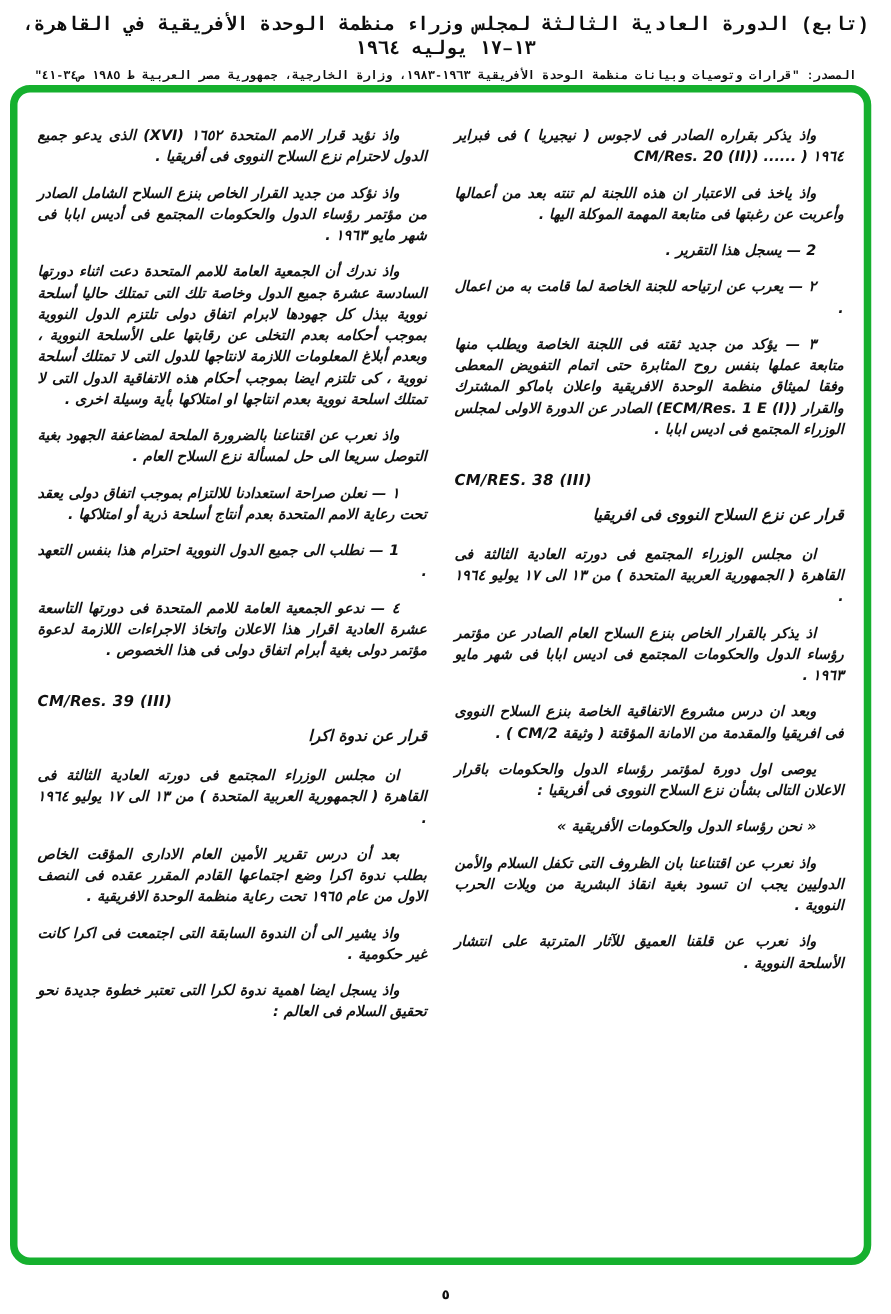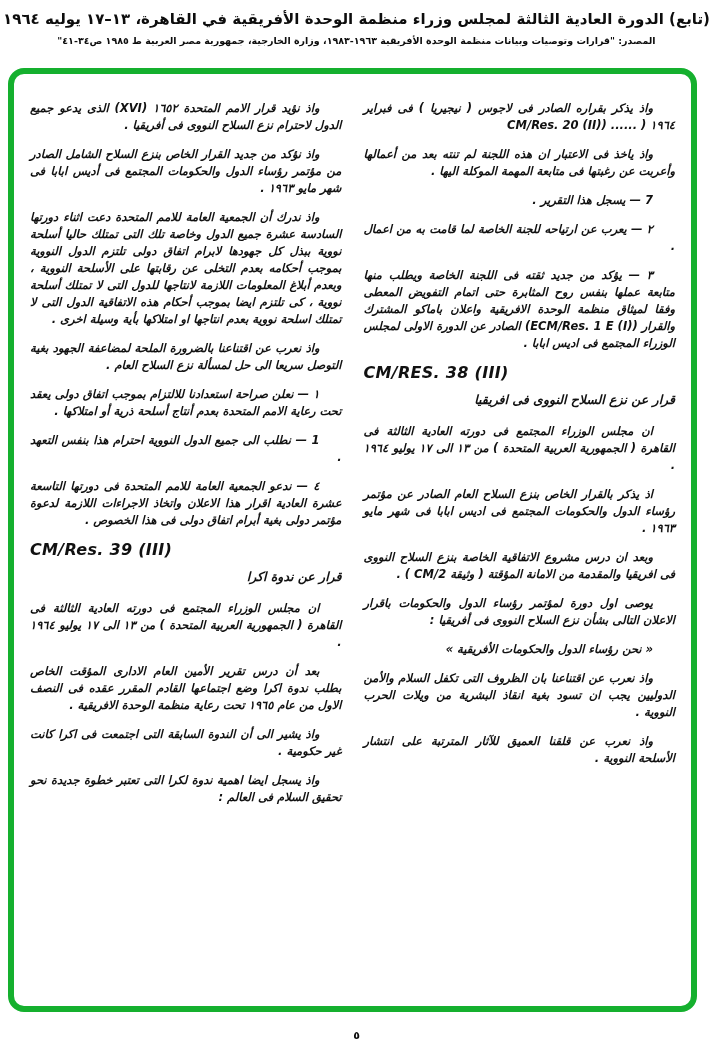--- a/index.html
+++ b/index.html
@@ -3,21 +3,21 @@
 <meta charset="utf-8">
 <style>
   html,body { margin:0; padding:0; }
   body {
     width:713px; height:1051px;
     background:#ffffff;
     font-family:"DejaVu Sans", sans-serif;
     position:relative; overflow:hidden;
     color:#0d0d0d;
   }
-  .header { text-align:center; padding-top:10px; direction:rtl; }
+  .header { text-align:center; padding-top:10px; direction:rtl;font-family:Liberation Mono, monospace; }
   .header-title {
     font-size:15px; font-weight:bold; letter-spacing:0;
     direction:rtl;
   }
   .header-source {
     font-size:9.5px; font-weight:bold; margin-top:7px; direction:rtl;
   }
   .frame {
     position:absolute; left:8px; top:68px;
     width:689px; height:944px; box-sizing:border-box;
@@ -32,22 +32,22 @@
   }
   .col { flex:1; direction:rtl; min-width:0; }
   .block {
     font-size:11.5px; line-height:17px; font-weight:bold; color:#111;font-style:italic;
   }
   .para, .clause {
     text-align:justify; text-indent:22px; margin:0 0 12px 0;
     direction:rtl;
   }
   .code {
-    direction:ltr; text-align:left; margin:12px 0 10px 0;
-    font-size:16px; letter-spacing:0.3px;
+    direction:ltr; text-align:left; margin:24px 0 10px 0;
+    font-size:12px; letter-spacing:0.3px;
   }
   .title {
     text-align:right; text-indent:0; margin:6px 0 15px 0;
     font-size:12.5px;
   }
   .page-number {
     position:absolute; bottom:9px; left:0; right:0;
     text-align:center; font-size:11px; font-weight:bold;
   }
 </style>
@@ -57,21 +57,21 @@
 <div class="header">
   <div class="header-title">(تابع)  الدورة العادية الثالثة لمجلس وزراء منظمة الوحدة الأفريقية في القاهرة، ١٣–١٧ يوليه ١٩٦٤</div>
   <div class="header-source">المصدر: "قرارات وتوصيات وبيانات منظمة الوحدة الأفريقية ١٩٦٣-١٩٨٣، وزارة الخارجية، جمهورية مصر العربية ط ١٩٨٥ ص٣٤-٤١"</div>
 </div>
 
 <div class="frame">
   <div class="content">
     <div class="col">
         <div class="block para">واذ يذكر بقراره الصادر فى لاجوس ( نيجيريا ) فى فبراير ١٩٦٤ ( ...... (CM/Res. 20 (II)</div>
         <div class="block para">واذ ياخذ فى الاعتبار ان هذه اللجنة لم تنته بعد من أعمالها وأعربت عن رغبتها فى متابعة المهمة الموكلة اليها .</div>
-        <div class="block clause">7 — يسجل هذا التقرير .</div>
+        <div class="block clause">2 — يسجل هذا التقرير .</div>
         <div class="block clause">٢ — يعرب عن ارتياحه للجنة الخاصة لما قامت به من اعمال .</div>
         <div class="block clause">٣ — يؤكد من جديد ثقته فى اللجنة الخاصة ويطلب منها متابعة عملها بنفس روح المثابرة حتى اتمام التفويض المعطى وفقا لميثاق منظمة الوحدة الافريقية واعلان باماكو المشترك والقرار (ECM/Res. 1 E (I)) الصادر عن الدورة الاولى لمجلس الوزراء المجتمع فى اديس ابابا .</div>
         <div class="block code">CM/RES. 38 (III)</div>
         <div class="block title">قرار عن نزع السلاح النووى فى افريقيا</div>
         <div class="block para">ان مجلس الوزراء المجتمع فى دورته العادية الثالثة فى القاهرة ( الجمهورية العربية المتحدة ) من ١٣ الى ١٧ يوليو ١٩٦٤ .</div>
         <div class="block para">اذ يذكر بالقرار الخاص بنزع السلاح العام الصادر عن مؤتمر رؤساء الدول والحكومات المجتمع فى اديس ابابا فى شهر مايو ١٩٦٣ .</div>
         <div class="block para">وبعد ان درس مشروع الاتفاقية الخاصة بنزع السلاح النووى فى افريقيا والمقدمة من الامانة المؤقتة ( وثيقة CM/2 ) .</div>
         <div class="block para">يوصى اول دورة لمؤتمر رؤساء الدول والحكومات باقرار الاعلان التالى بشأن نزع السلاح النووى فى أفريقيا :</div>
         <div class="block para">« نحن رؤساء الدول والحكومات الأفريقية »</div>
         <div class="block para">واذ نعرب عن اقتناعنا بان الظروف التى تكفل السلام والأمن الدوليين يجب ان تسود بغية انقاذ البشرية من ويلات الحرب النووية .</div>

